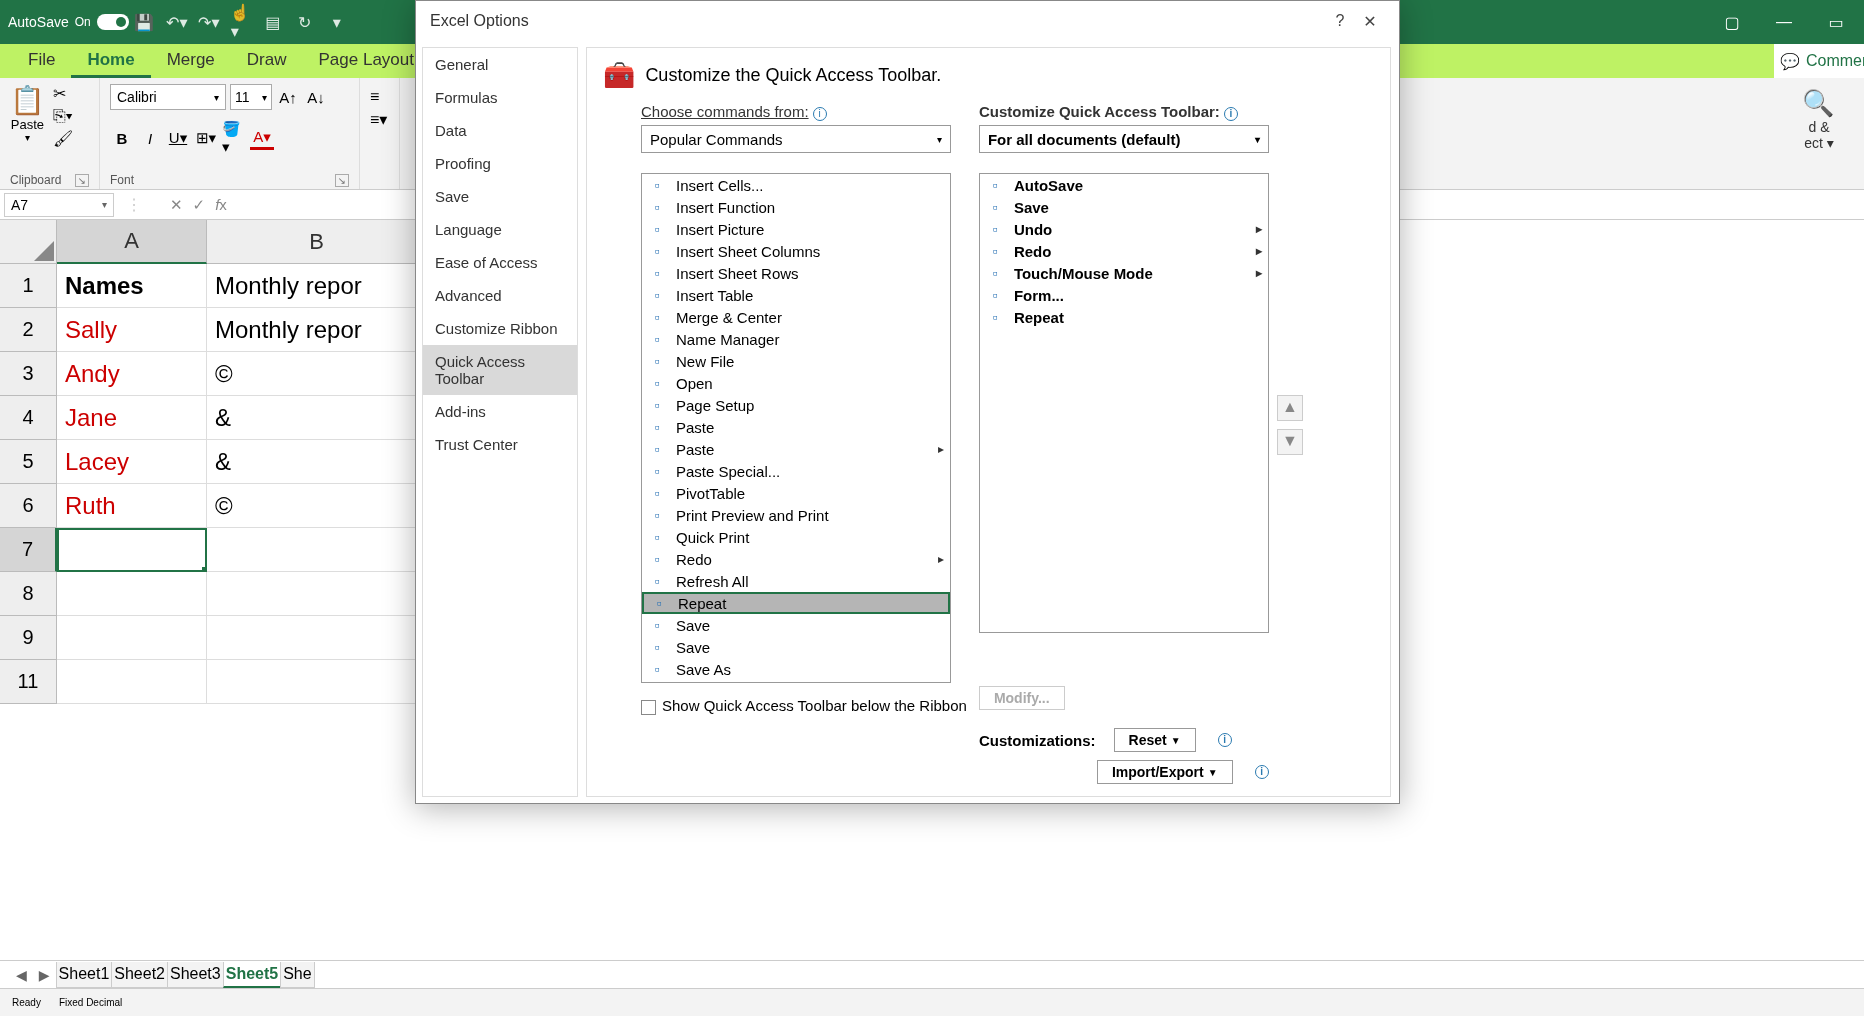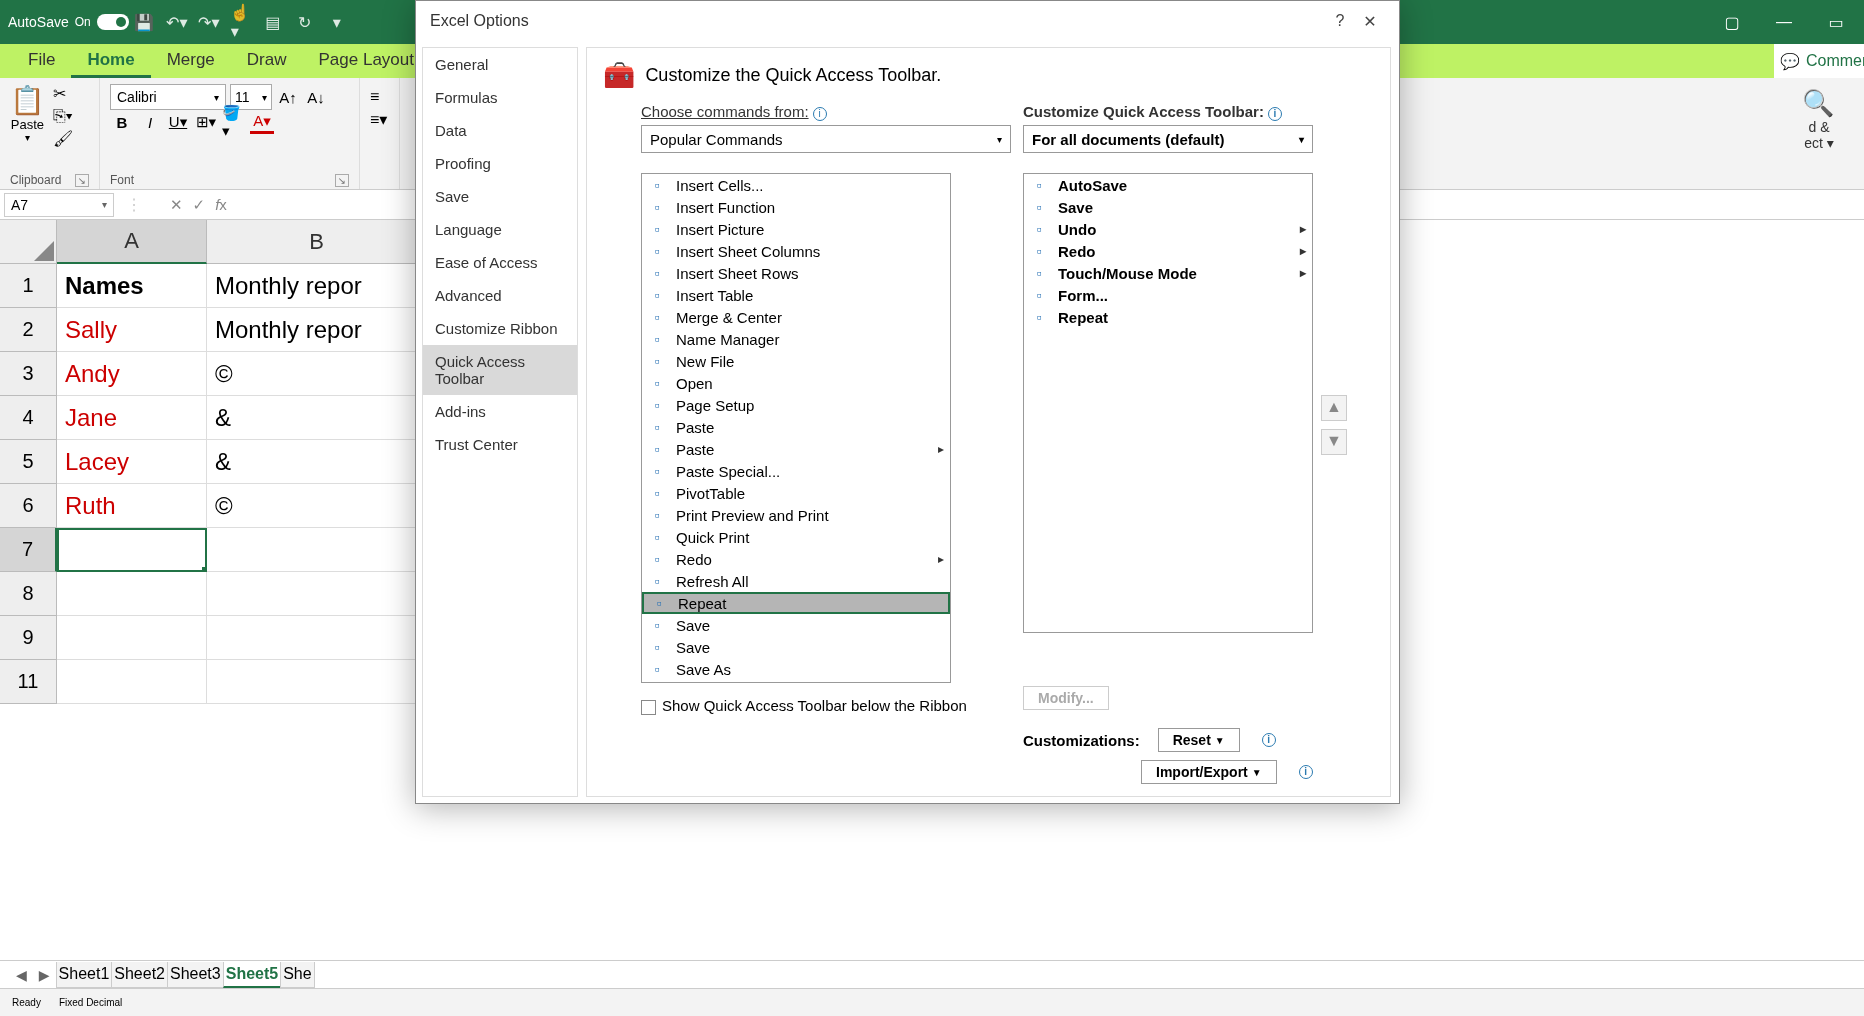--- a/index.html
+++ b/index.html
@@ -22,21 +22,21 @@
 
 .ribbon { height: 112px; background: #f3f3f3; border-bottom: 1px solid #ccc; display: flex; }
 .ribbon-group { border-right: 1px solid #ddd; padding: 6px 10px 2px; display: flex; flex-direction: column; justify-content: space-between; }
 .ribbon-group-label { font-size: 12px; color: #555; text-align: center; display:flex; justify-content:space-between; align-items:center; }
 .grp-dsl { font-size:10px; color:#777; border:1px solid #aaa; padding:0 2px; }
 .clipboard-grp { width: 100px; }
 .font-grp { width: 260px; flex-shrink:0; }
 .paste-block { display:flex; align-items:flex-start; gap:8px; }
 .paste-big { display:flex; flex-direction:column; align-items:center; font-size:13px; }
 .mini-icons { display:flex; flex-direction:column; gap:4px; font-size:16px; }
-.font-row { display:flex; gap:4px; align-items:center; margin-bottom:0; }
+.font-row { display:flex; gap:4px; align-items:center; margin-bottom:16px; }
 .font-name-box { width:116px; height:26px; border:1px solid #aaa; background:#fff; font-size:14px; padding:2px 6px; display:flex; align-items:center; justify-content:space-between; }
 .font-size-box { width:42px; height:26px; border:1px solid #aaa; background:#fff; font-size:14px; padding:2px 4px; display:flex; align-items:center; justify-content:space-between; }
 .fbtn { width:24px; height:24px; display:flex; align-items:center; justify-content:center; font-size:15px; }
 .align-col { display:flex; flex-direction:column; gap:4px; padding-top:4px; }
 
 
 .formula-bar { height: 30px; background:#fff; border-bottom:1px solid #ccc; display:flex; align-items:center; }
 .name-box { width:110px; border:1px solid #ccc; margin:2px 4px; height:24px; font-size:14px; padding:2px 6px; display:flex; align-items:center; justify-content:space-between; }
 .fb-icons { display:flex; gap:10px; padding:0 20px; color:#888; font-size:15px; }
 
@@ -74,21 +74,21 @@
 .dialog-body { flex:1; display:flex; padding:6px 8px 6px 6px; gap:8px; overflow:hidden; }
 .dlg-sidebar { width:156px; border:1px solid #ddd; background:#fff; }
 .dlg-side-item { padding:8px 12px; font-size:15px; color:#333; cursor:pointer; }
 .dlg-side-item.active { background:#d9d9d9; }
 .dlg-main { flex:1; border:1px solid #ddd; padding:12px 16px; display:flex; flex-direction:column; overflow:hidden; }
 .dlg-header-row { display:flex; align-items:center; gap:10px; margin-bottom:12px; }
 .dlg-icon-big { font-size:26px; }
 .dlg-label { font-size:15px; color:#333; margin-bottom:4px; }
 .dlg-label .u { text-decoration:underline; }
 .info-i { display:inline-block; width:14px; height:14px; border:1px solid #2a7ab0; border-radius:50%; font-size:10px; color:#2a7ab0; text-align:center; line-height:12px; margin-left:4px; }
-.dlg-combo { width:370px; height:28px; border:1px solid #999; font-size:15px; padding:2px 8px; display:flex; align-items:center; justify-content:space-between; background:#fff; }
+.dlg-combo { width:310px; height:28px; border:1px solid #999; font-size:15px; padding:2px 8px; display:flex; align-items:center; justify-content:space-between; background:#fff; }
 .dlg-cols { display:flex; gap:12px; flex:1; overflow:hidden; margin-top:16px; }
 .dlg-listbox { width:310px; border:1px solid #999; overflow-y:auto; overflow-x:hidden; background:#fff; position:relative; }
 .list-item { height:22px; display:flex; align-items:center; padding:0 6px; font-size:15px; gap:10px; cursor:default; }
 .list-item.selected { background:#b5b5b5; }
 .list-item .li-icon { width:18px; height:18px; display:flex; align-items:center; justify-content:center; font-size:14px; color:#2a72b5; flex-shrink:0; }
 .list-item .submenu-arrow { margin-left:auto; font-size:12px; color:#333; }
 .middle-col { display:flex; flex-direction:column; justify-content:center; gap:12px; }
 .md-btn { width:94px; height:28px; border:1px solid #999; background:#fff; font-size:14px; text-align:center; line-height:26px; cursor:pointer; }
 .md-btn.disabled { color:#aaa; border-color:#ccc; background:#f8f8f8; }
 .right-col { display:flex; flex-direction:column;font-weight:bold; }

